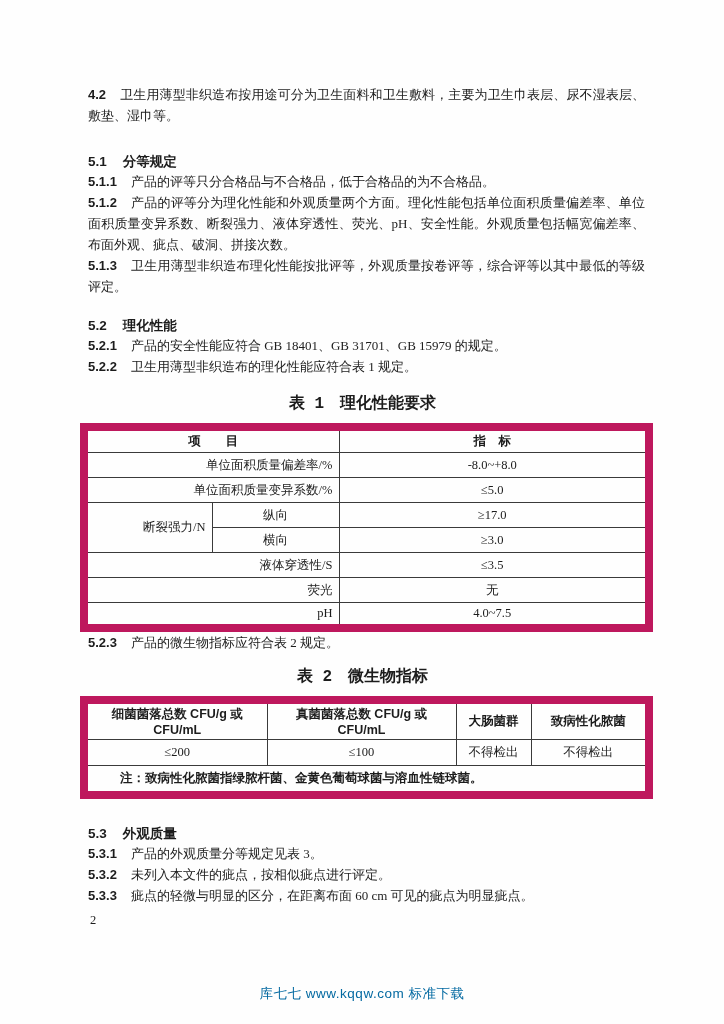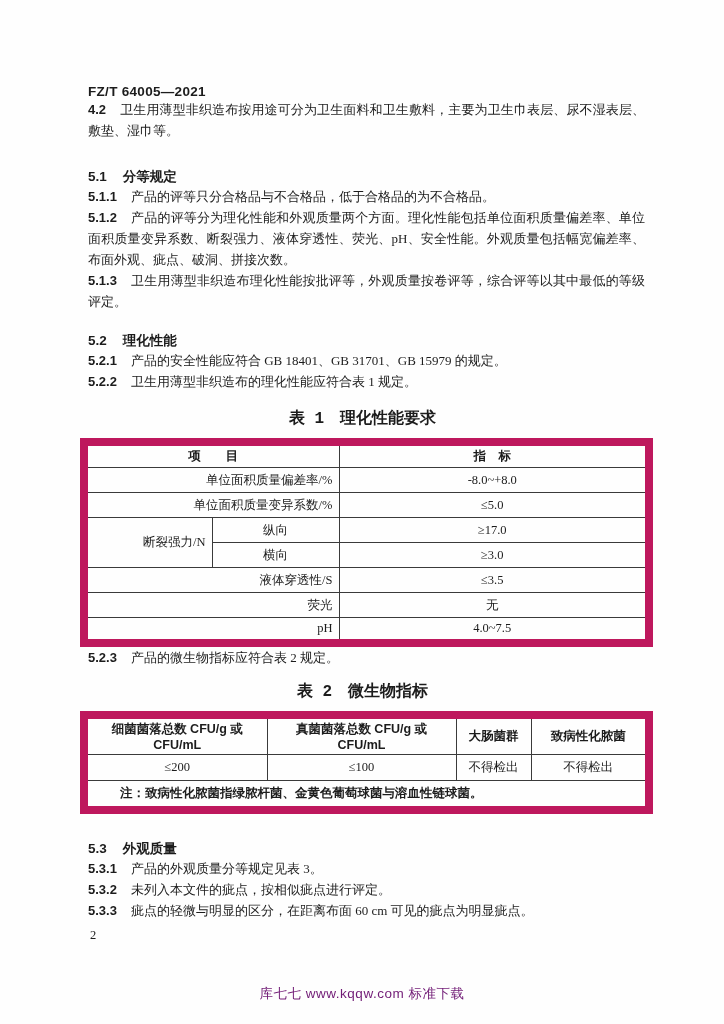--- a/index.html
+++ b/index.html
@@ -100,32 +100,31 @@
   .page-number {
     margin: 7px 0 0 10px;
     font-size: 12.5px;
   }
   .watermark {
     position: absolute;
     left: 0;
     right: 0;
     bottom: 21px;
     text-align: center;
-    color: #701a75;
+    color: #0369a1;
     font-family: "Liberation Sans", "DejaVu Sans", sans-serif;
     font-size: 13.5px;
     letter-spacing: 0.5px;
   }
 </style>
 </head>
 <body>
 
 <div class="page">
 
-  <div class="doc-number">FZ/T 64005—2021</div>
 
   <p class="clause p-42"><span class="cnum">4.2</span><span>卫生用薄型非织造布按用途可分为卫生面料和卫生敷料，主要为卫生巾表层、尿不湿表层、敷垫、湿巾等。</span></p>
 
 
   <h3 class="sec h-51"><span class="cnum">5.1</span><span>分等规定</span></h3>
 
   <p class="clause p-511"><span class="cnum">5.1.1</span><span>产品的评等只分合格品与不合格品，低于合格品的为不合格品。</span></p>
 
   <p class="clause p-512"><span class="cnum">5.1.2</span><span>产品的评等分为理化性能和外观质量两个方面。理化性能包括单位面积质量偏差率、单位面积质量变异系数、断裂强力、液体穿透性、荧光、pH、安全性能。外观质量包括幅宽偏差率、布面外观、疵点、破洞、拼接次数。</span></p>
 

